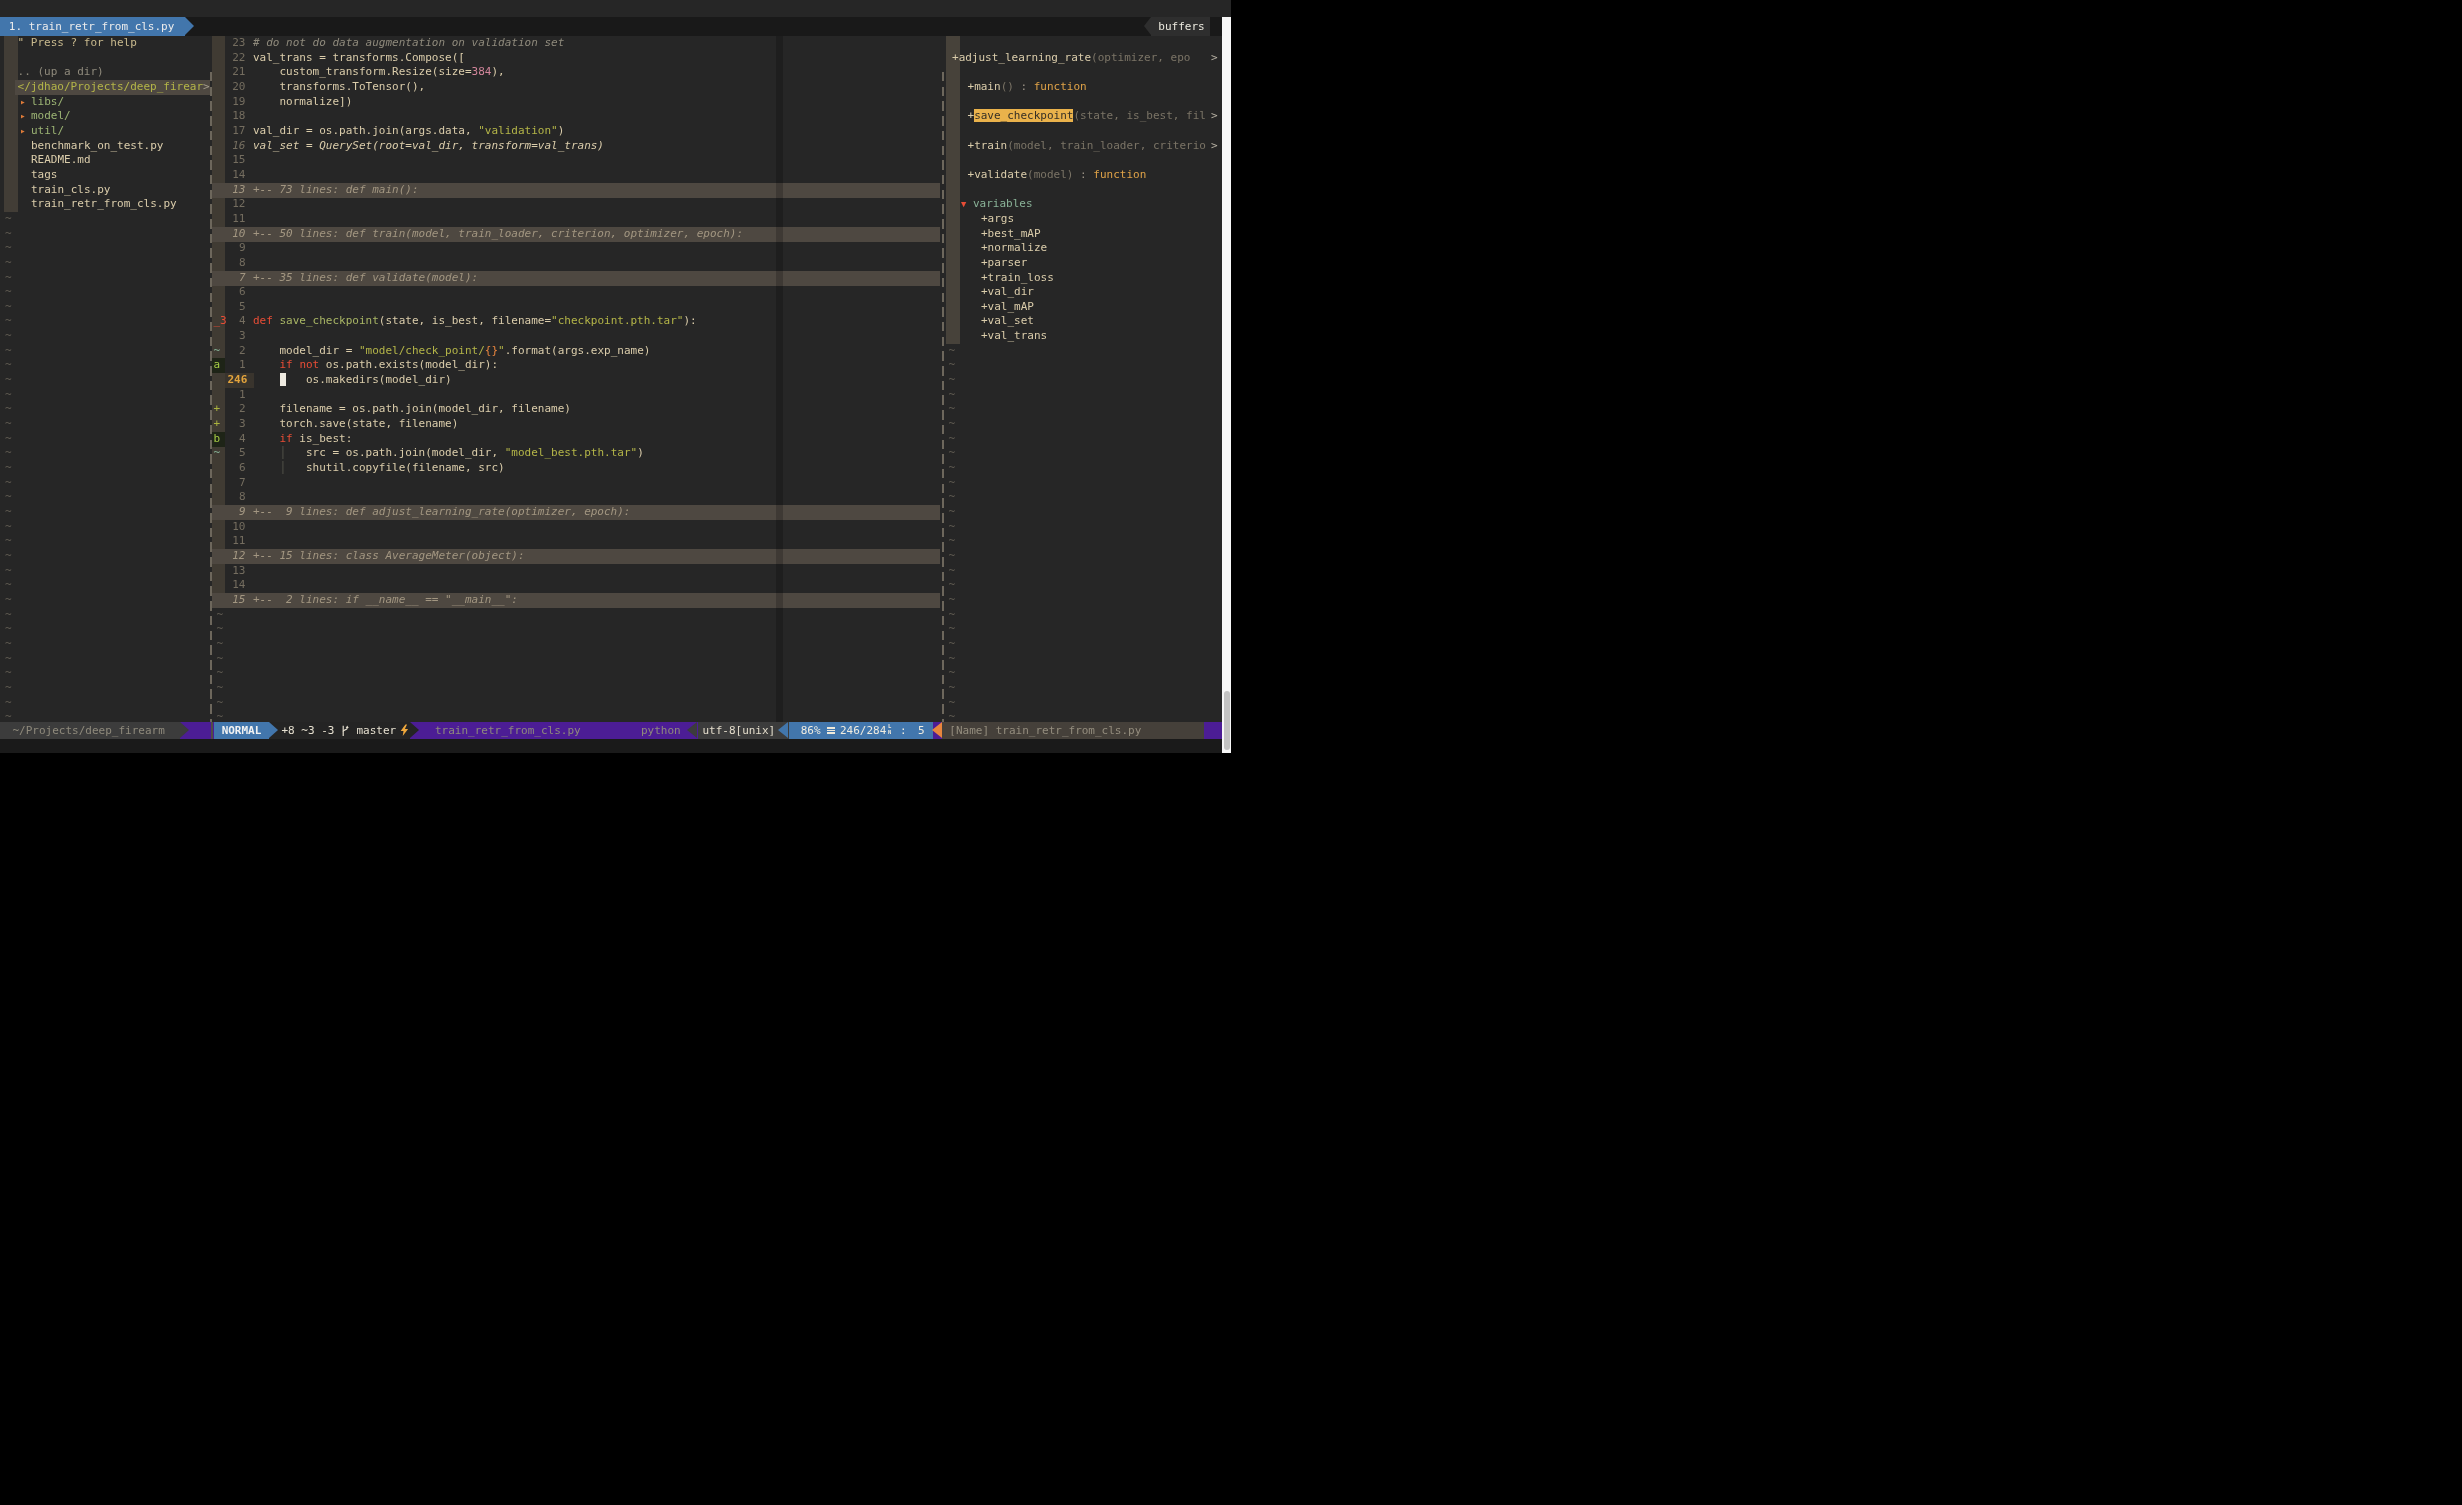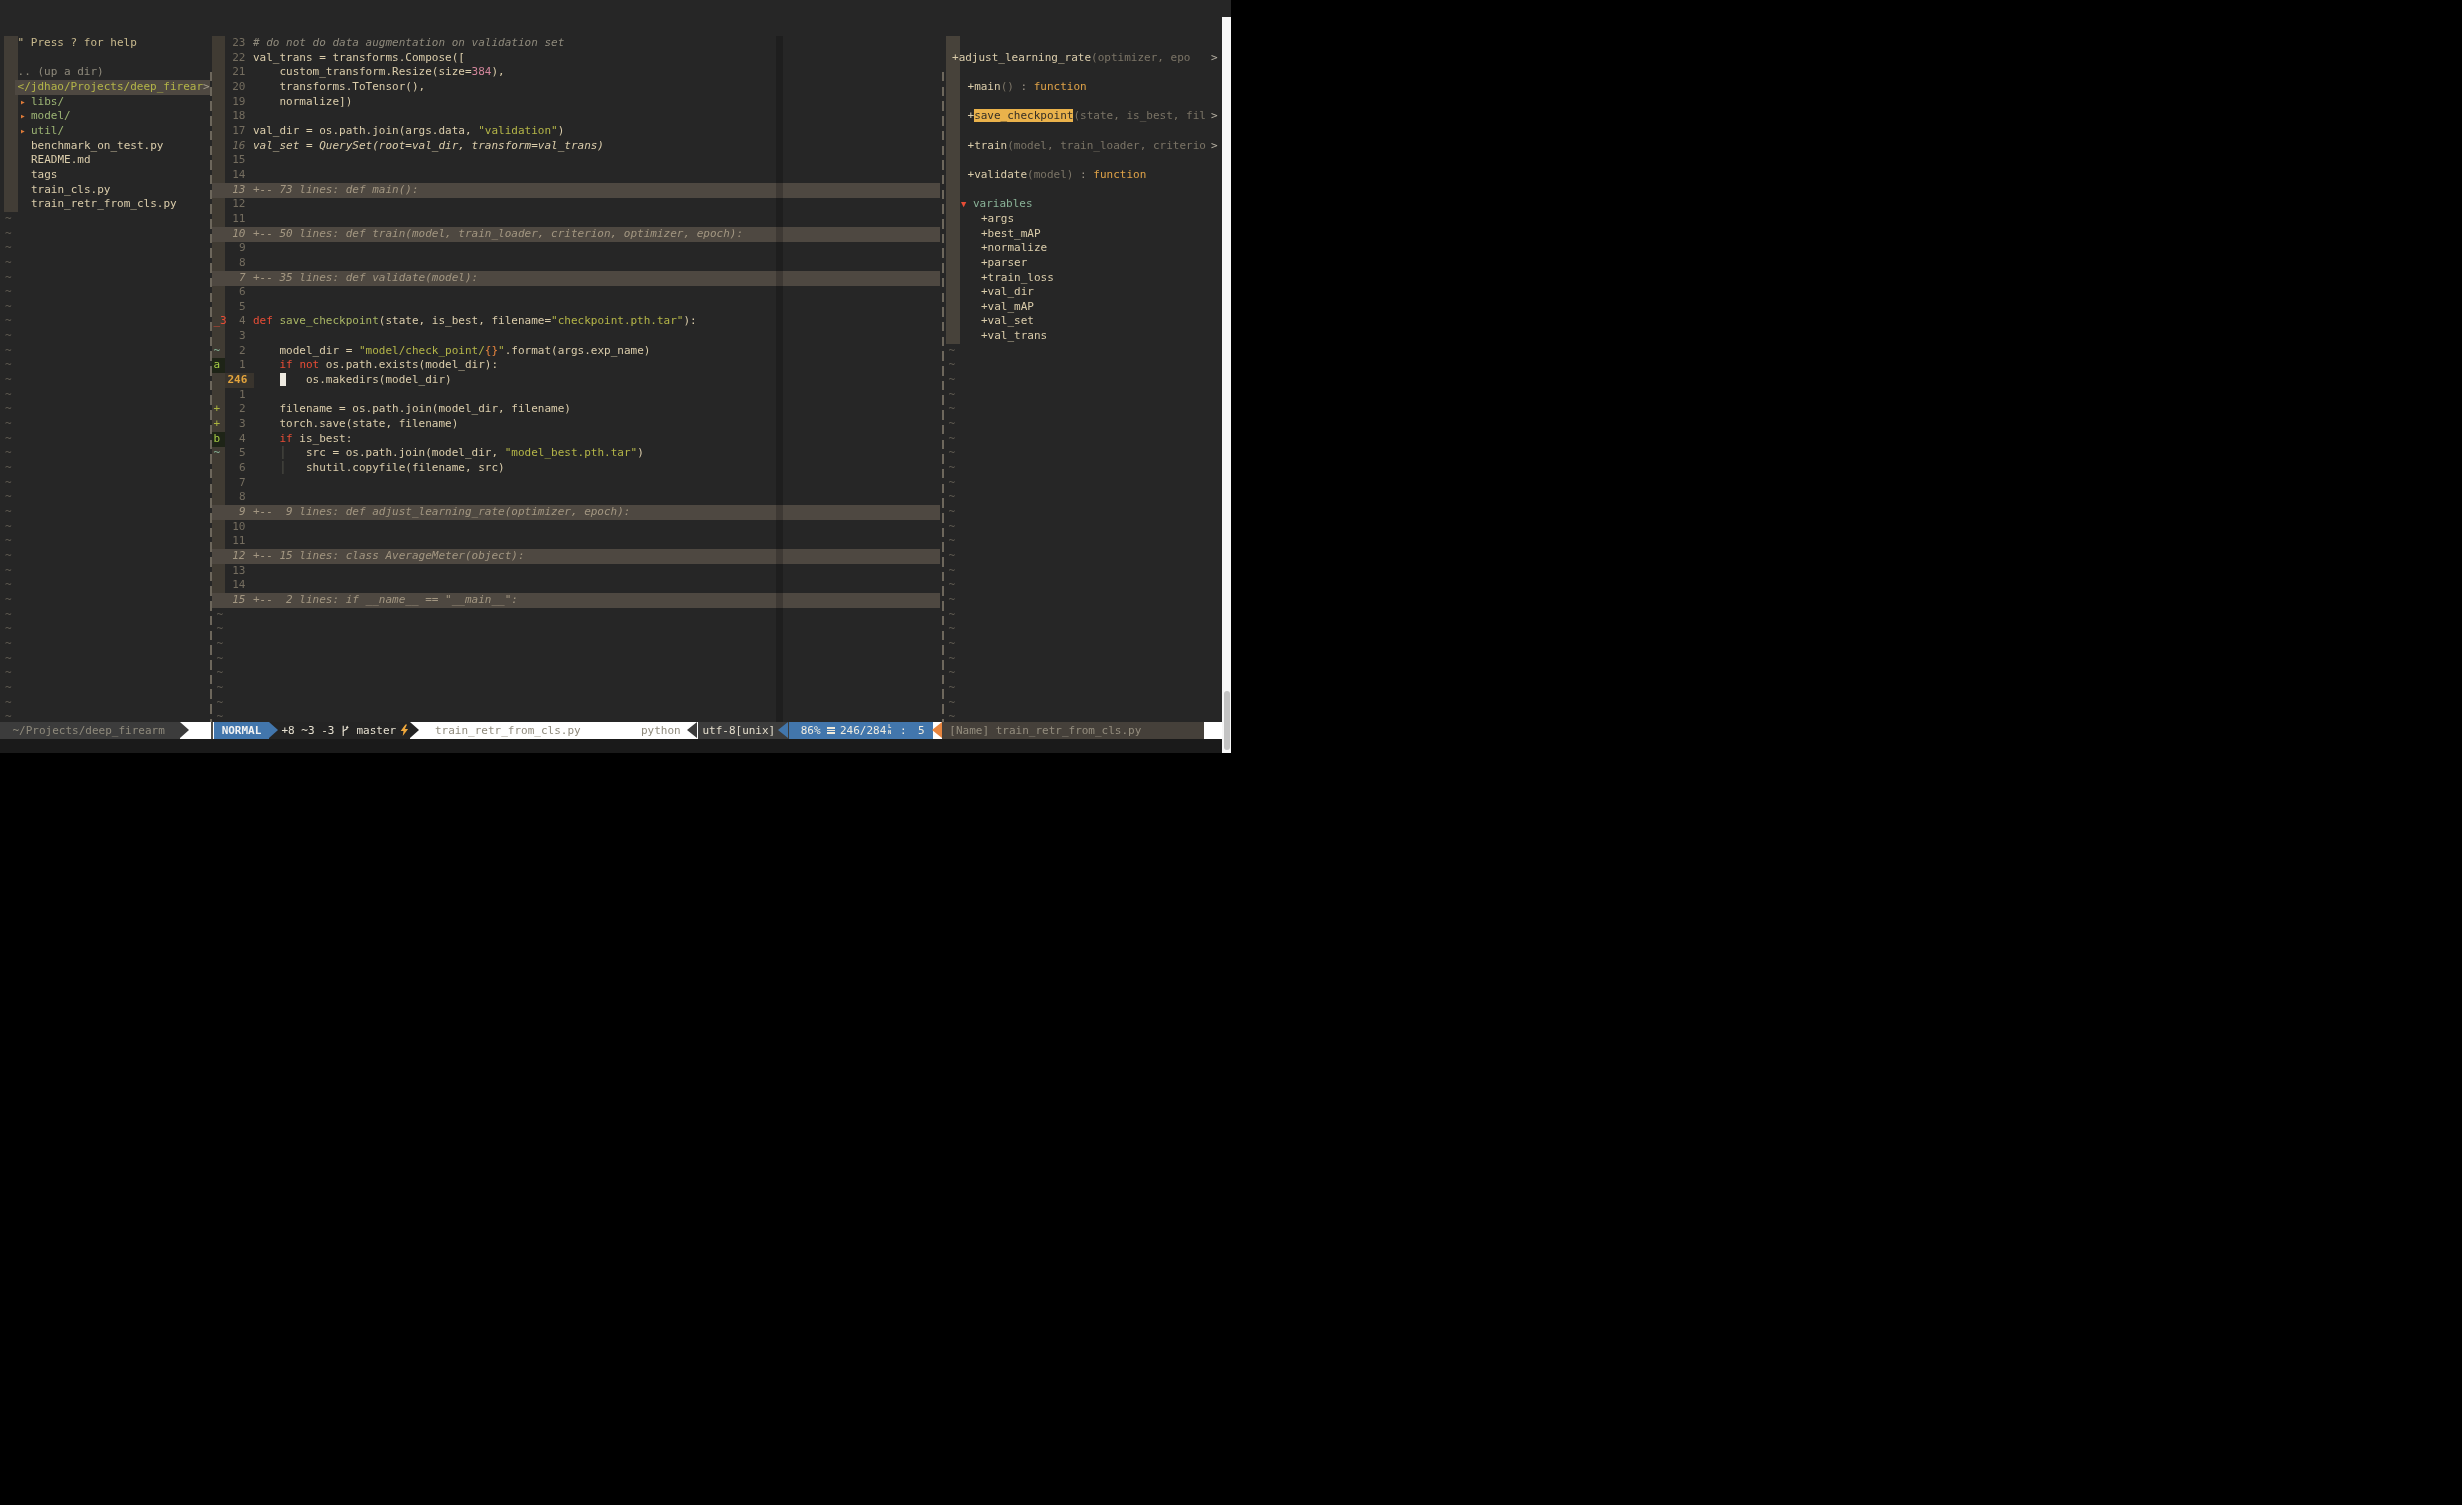--- a/index.html
+++ b/index.html
@@ -68,21 +68,21 @@
   
   .tb-item{color:var(--fg);} .tb-sig{color:#7b7466;} .tb-kind{color:#e0a348;} .tb-sep{color:#9a9285;}
   .tb-hl{background:#eab24b;color:#352f25;}
   .tb-trunc{position:absolute;left:267px;top:0;color:#b8b2a4;}
   .tb-fold{color:var(--red);font-size:8.8px;}
   .tb-header{color:#8ab398;}
   
   .scrollbar{position:absolute;left:1222px;top:17px;width:9.5px;height:736px;background:#f7f7f7;z-index:20;}
   .scroll-thumb{position:absolute;left:1.5px;top:674px;width:6.6px;height:59px;background:#c3c3c3;border-radius:3.7px;}
   
-  .statusline{position:absolute;left:0;top:722px;width:1418px;height:17px;background:#ffffff;line-height:17px;z-index:10;}
+  .statusline{position:absolute;left:0;top:722px;width:1418px;height:17px;background:#4c1d95;line-height:17px;z-index:10;}
   .sl-seg{position:absolute;top:0;height:17px;}
   .arrow-r{position:absolute;top:0;width:0;height:0;border-top:8.4px solid transparent;border-bottom:8.4px solid transparent;}
   .arrow-l{position:absolute;top:0;width:0;height:0;border-top:8.4px solid transparent;border-bottom:8.4px solid transparent;}
   .sl-path{left:0;width:180px;background:#3c3c3c;color:var(--grey);}
   .sl-path span{margin-left:12.5px;}
   .sl-vline{position:absolute;left:211px;top:0;width:2.2px;height:17px;background:#514d46;}
   .sl-mode{left:214px;width:55px;background:var(--blue);color:#f2f2f2;font-weight:bold;text-align:center;}
   .sl-git{left:269px;width:141px;background:#242424;color:#e6e0d0;}
   .sl-git-inner{position:absolute;left:12.5px;top:0;height:17px;display:flex;align-items:center;gap:6.6px;white-space:pre;}
   .sl-file{position:absolute;left:435px;top:0;color:var(--grey);}
@@ -101,20 +101,26 @@
   .ln-icon::before{content:"L";display:block;} .ln-icon::after{content:"N";display:block;}
   .pos-colon{position:absolute;left:111px;top:0;} .pos-col{position:absolute;left:129px;top:0;}
   .cmdline{position:absolute;left:0;top:739px;width:1231px;height:14px;background:#1a1a1a;}
 </style>
 </head>
 <body>
 
 <div id="screen">
 
 
+  <div class="tabbar">
+    <div class="tab-active">1. train_retr_from_cls.py</div>
+    <div class="tab-arrow"></div>
+    <div class="buffers-arrow"></div>
+    <div class="buffers-seg">buffers</div>
+  </div>
 
   <div class="content">
     <div class="window" style="left:0;width:210px;">
         <div class="gutter" style="left: 3.7px; top: 0px; width: 14px; height: 176px;"></div>
         <div class="row " style="top: 0px;"><span class="nt-help" style="margin-left: 17.6px;">" Press ? for help</span></div>
         <div class="row " style="top: 29px;"><span class="nt-updir" style="margin-left: 17.6px;">.. (up a dir)</span></div>
         <div class="row " style="top: 44px;"><div class="nt-rootbar"></div><span class="nt-root">&lt;/jdhao/Projects/deep_firear</span><span class="nt-roottrunc">&gt;</span></div>
         <div class="row " style="top: 59px;"><span class="nt-dirarrow">▸</span><span class="nt-name nt-dir">libs/</span></div>
         <div class="row " style="top: 73px;"><span class="nt-dirarrow">▸</span><span class="nt-name nt-dir">model/</span></div>
         <div class="row " style="top: 88px;"><span class="nt-dirarrow">▸</span><span class="nt-name nt-dir">util/</span></div>

